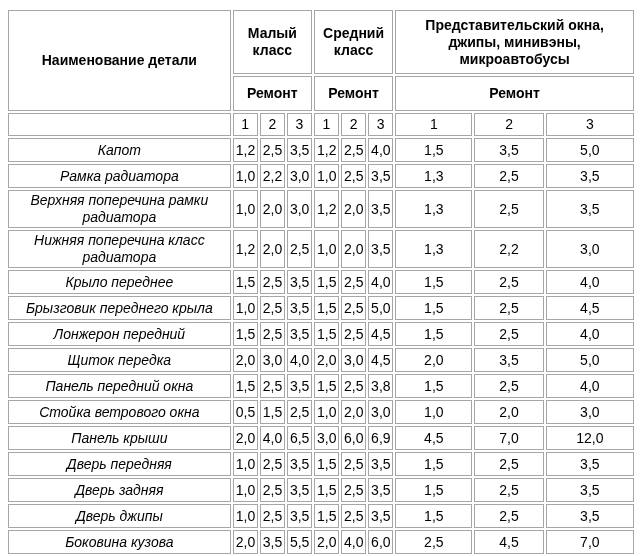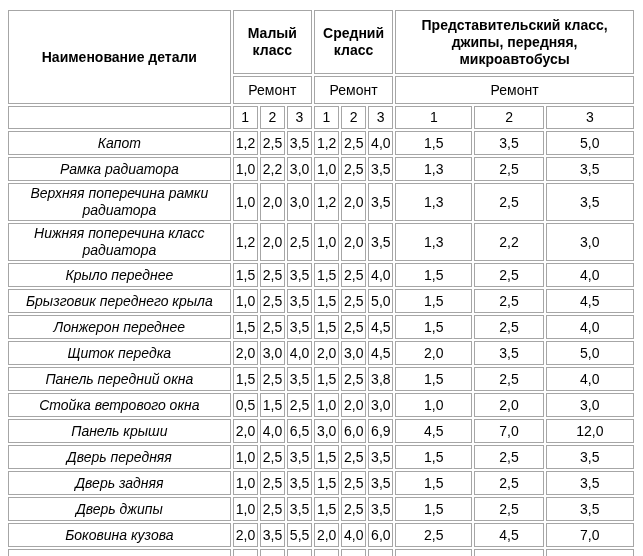--- a/index.html
+++ b/index.html
@@ -25,21 +25,21 @@
     border:1px solid var(--border);
     box-sizing:border-box;
     text-align:center;
     vertical-align:middle;
     padding:1px 2px;
     overflow:hidden;
     background:#fff;
   }
   th.name-h{font-weight:bold;padding:1px 6px;margin-left:29px;}
   tr.r-class th{font-weight:bold;height:64px;}
-  tr.r-repair th{font-weight:normal;height:28px;}
+  tr.r-repair th{font-weight:bold;height:35px;}
   tr.r-grades td{height:23px;}
   tbody td{height:24px;}
   td.part-name{padding:1px 6px;font-style:italic;}
   tr.partial td{height:24px;}
 </style>
 </head>
 <body>
 
 <div class="screen">
   <table class="parts">
@@ -53,21 +53,21 @@
         <col style="width:25px">
       <col style="width:77px">
         <col style="width:69px">
         <col style="width:88px">
     </colgroup>
     <thead>
       <tr class="r-class">
         <th class="name-h" rowspan="2">Наименование детали</th>
         <th colspan="3">Малый класс</th>
         <th colspan="3">Средний класс</th>
-        <th colspan="3">Представительский класс, джипы, передняя, микроавтобусы</th>
+        <th colspan="3">Представительский окна, джипы, минивэны, микроавтобусы</th>
       </tr>
       <tr class="r-repair">
         <th colspan="3">Ремонт</th>
         <th colspan="3">Ремонт</th>
         <th colspan="3">Ремонт</th>
       </tr>
       <tr class="r-grades">
         <td></td>
         <td>1</td>
         <td>2</td>
@@ -147,21 +147,21 @@
           <td>2,5</td>
           <td>3,5</td>
           <td>1,5</td>
           <td>2,5</td>
           <td>5,0</td>
           <td>1,5</td>
           <td>2,5</td>
           <td>4,5</td>
         </tr>
         <tr>
-          <td class="part-name">Лонжерон переднее</td>
+          <td class="part-name">Лонжерон передний</td>
           <td>1,5</td>
           <td>2,5</td>
           <td>3,5</td>
           <td>1,5</td>
           <td>2,5</td>
           <td>4,5</td>
           <td>1,5</td>
           <td>2,5</td>
           <td>4,0</td>
         </tr>

